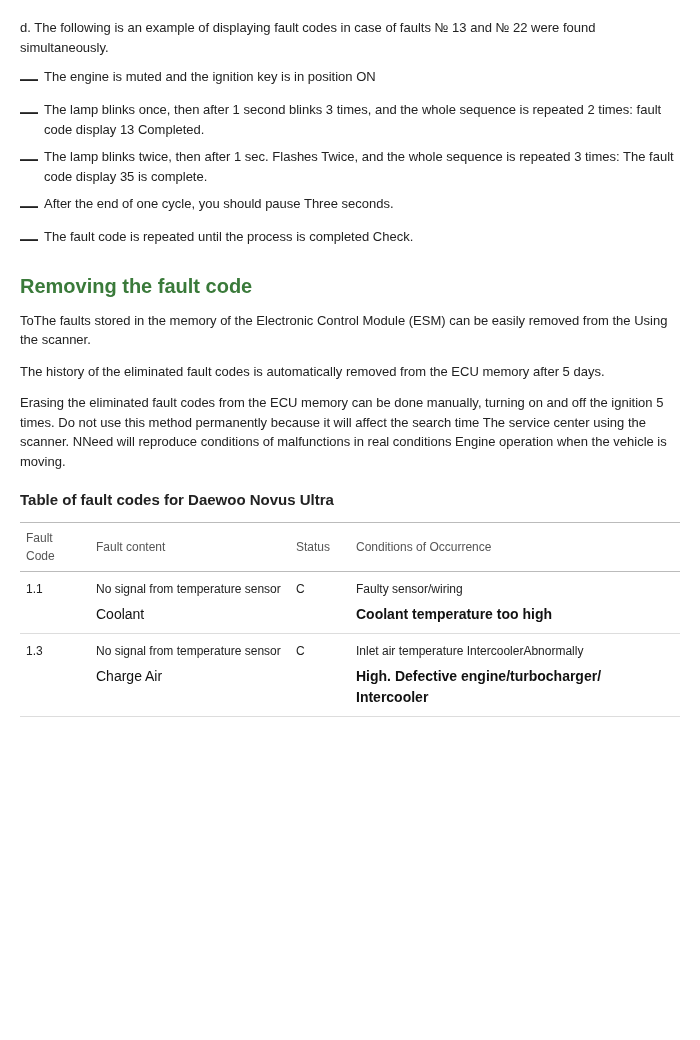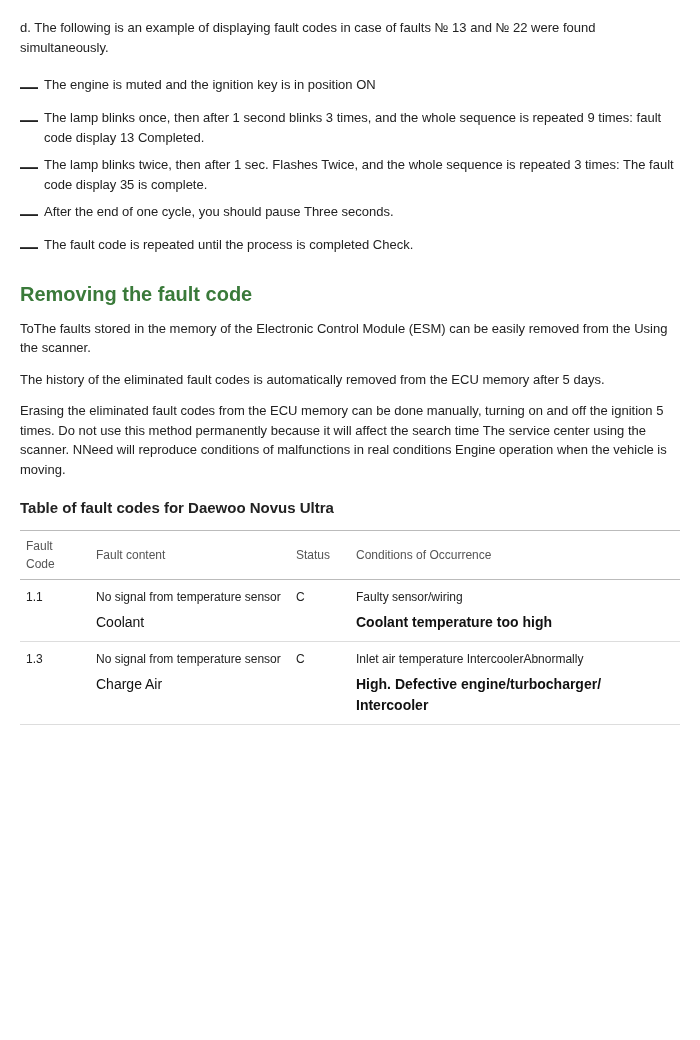--- a/index.html
+++ b/index.html
@@ -10,21 +10,21 @@
     body {
       font-family: Arial, sans-serif;
       font-size: 13px;
       color: #222;
       background: #fff;
       width: 700px;
       padding: 18px 20px 20px 20px;
       line-height: 1.5;
     }
     .intro-text {
-      margin-bottom: 18px;
+      margin-bottom: 10px;
       font-size: 13px;
       color: #222;
     }
     .dash-item {
       display: flex;
       align-items: flex-start;
       margin-bottom: 8px;
     }
     .dash {
       font-size: 18px;
@@ -101,21 +101,21 @@
 
 <p class="intro-text">d. The following is an example of displaying fault codes in case of faults № 13 and № 22 were found simultaneously.</p>
 
 <div class="dash-block">
   <div class="dash-item">
     <span class="dash">—</span>
     <span>The engine is muted and the ignition key is in position ON</span>
   </div>
   <div class="dash-item">
     <span class="dash">—</span>
-    <span>The lamp blinks once, then after 1 second blinks 3 times, and the whole sequence is repeated 9 times: fault code display 13 Completed.</span>
+    <span>The lamp blinks once, then after 1 second blinks 3 times, and the whole sequence is repeated 2 times: fault code display 13 Completed.</span>
   </div>
   <div class="dash-item">
     <span class="dash">—</span>
     <span>The lamp blinks twice, then after 1 sec. Flashes Twice, and the whole sequence is repeated 3 times: The fault code display 35 is complete.</span>
   </div>
   <div class="dash-item">
     <span class="dash">—</span>
     <span>After the end of one cycle, you should pause Three seconds.</span>
   </div>
   <div class="dash-item">

